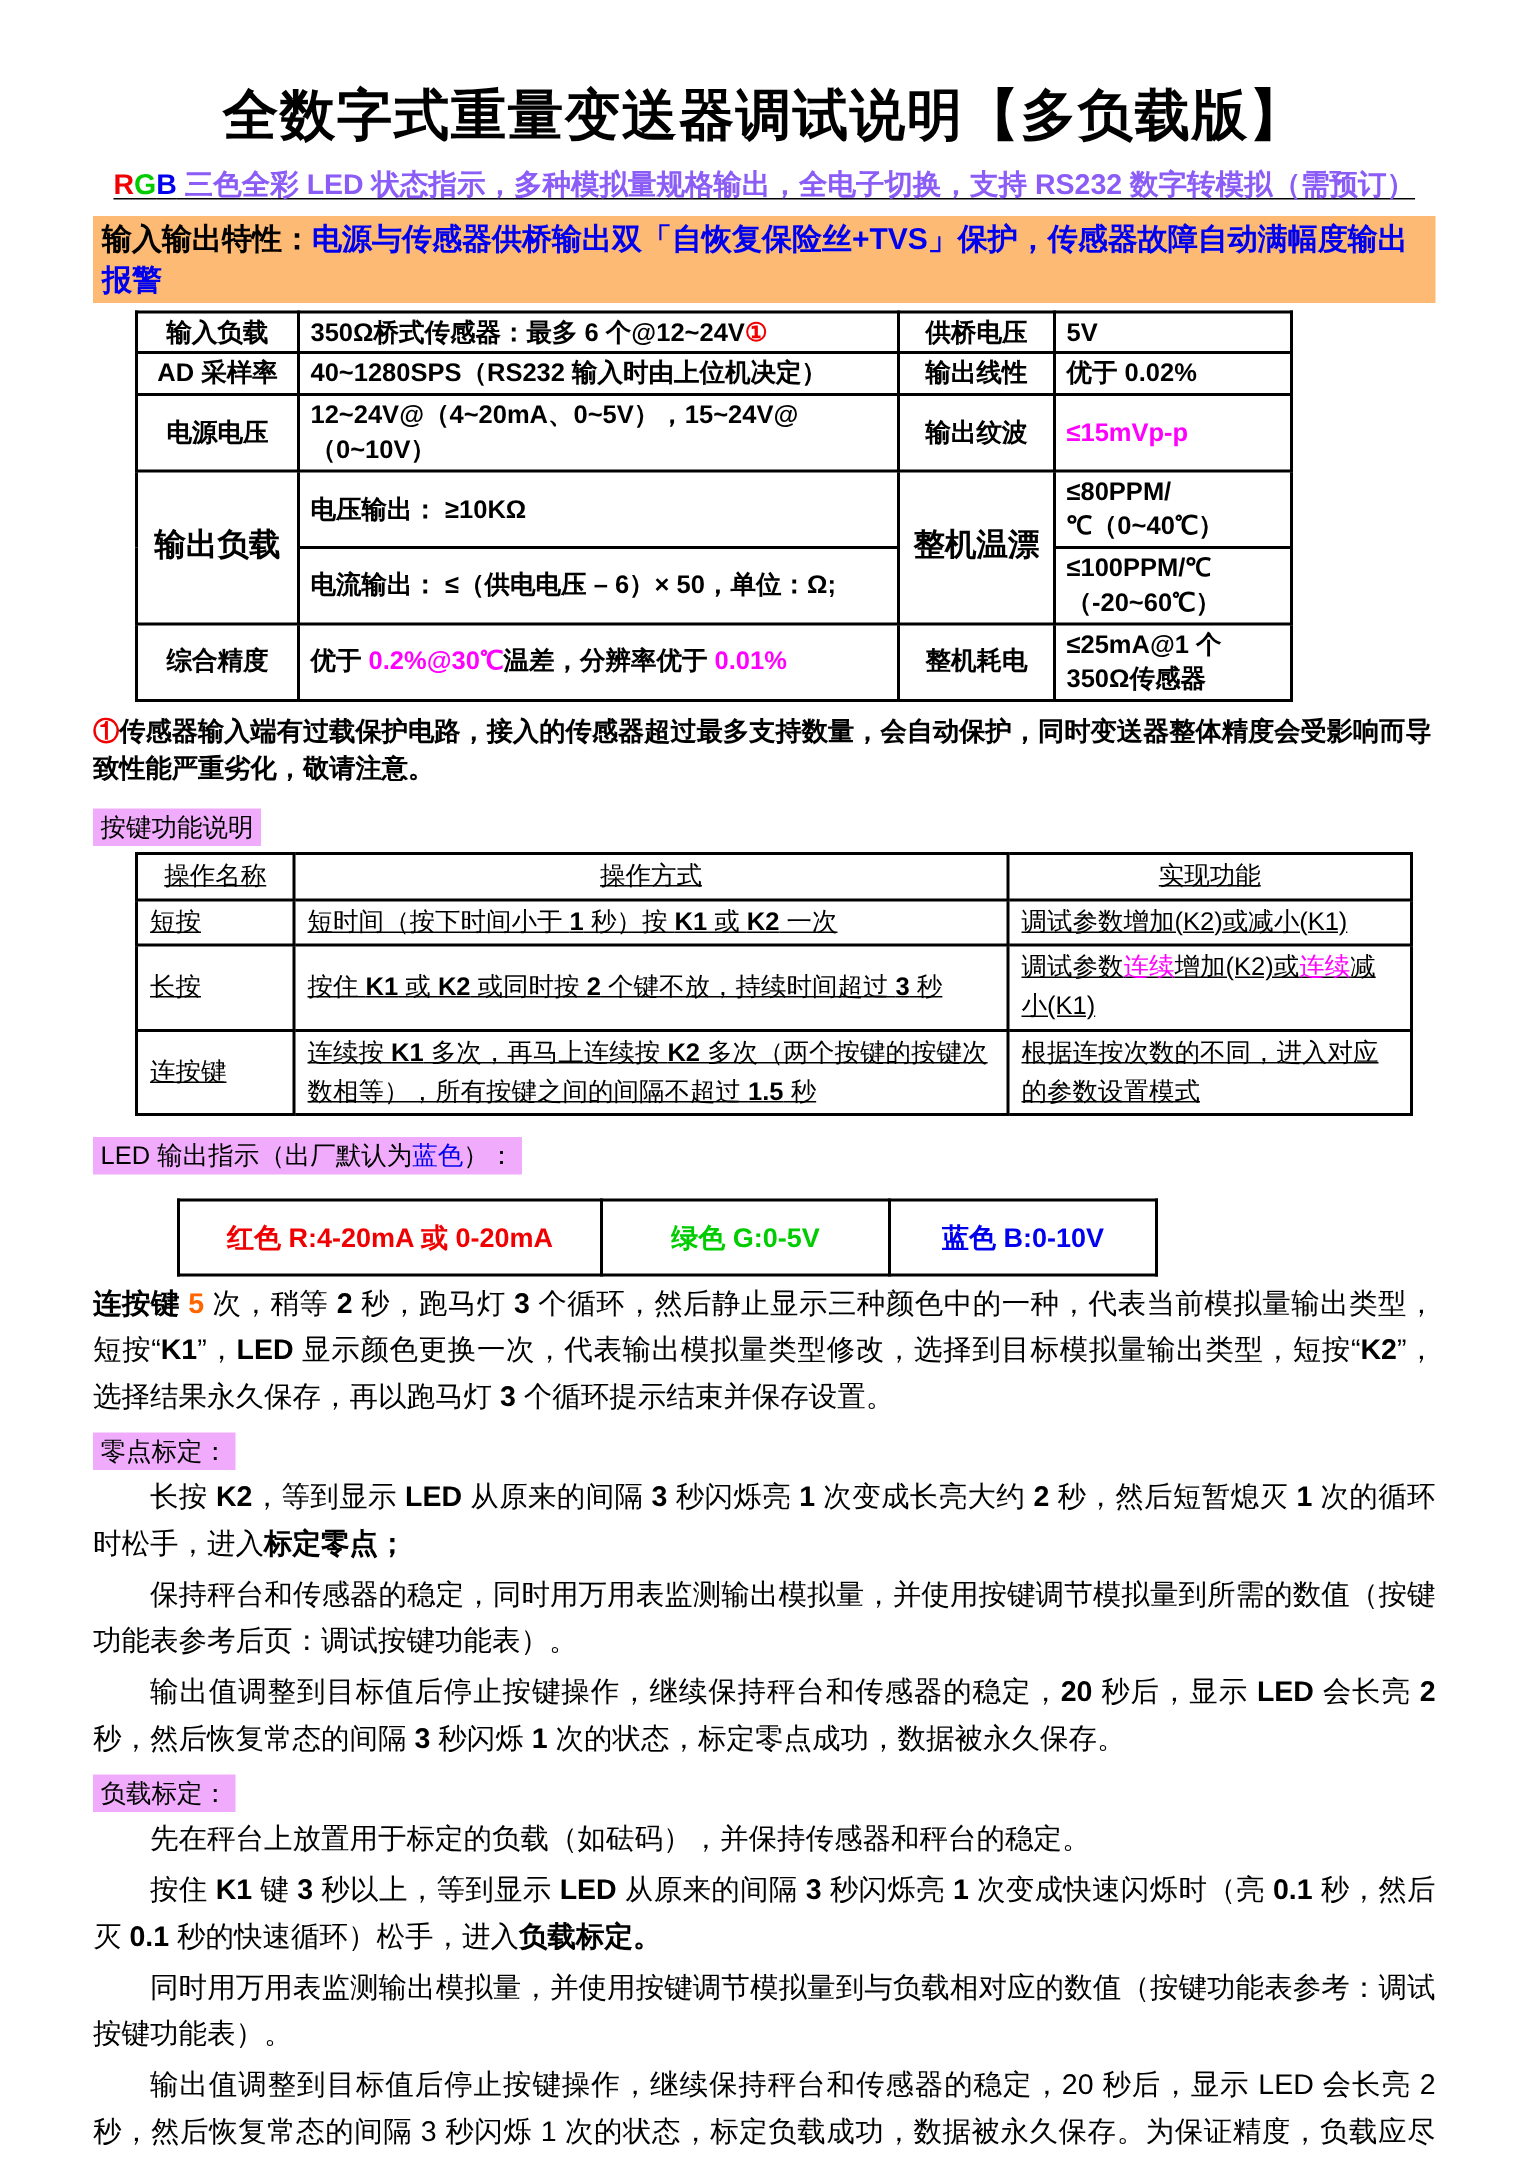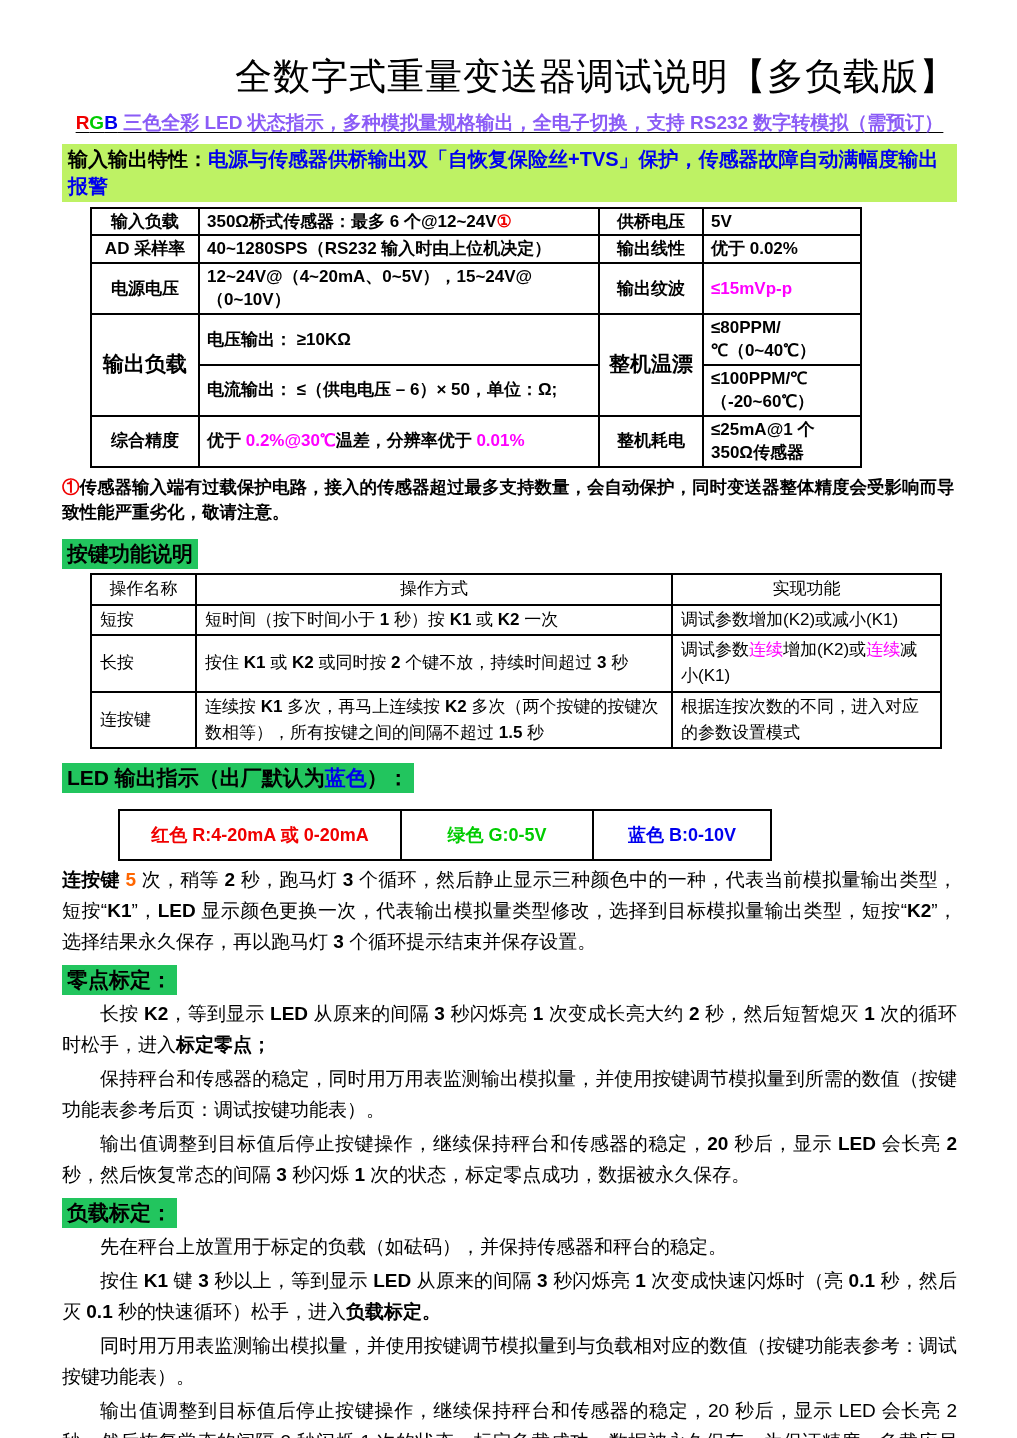--- a/index.html
+++ b/index.html
@@ -1,42 +1,42 @@
 <!DOCTYPE html>
 <html><head>
 <meta charset="utf-8">
 <style>
   html,body{margin:0;padding:0;background:#fff;}
   body{width:1017px;font-family:"Liberation Sans",sans-serif;color:#000;}
   .page{padding:52px 60px 26px 62px;}
 
-  .title{text-align:right;font-weight:normal;font-size:37px;letter-spacing:1px;}
+  .title{text-align:center;font-weight:bold;font-size:37px;letter-spacing:1px;}
   .subtitle{text-align:center;font-weight:bold;font-size:19px;margin-top:8px;
             text-decoration:underline;text-underline-offset:3px;}
   .subtitle span{color:#8b5cf6;}
-  .band{background:#bef264;font-weight:bold;font-size:20px;padding:2px 6px;margin-top:8px;}
+  .band{background:#fdba74;font-weight:bold;font-size:20px;padding:2px 6px;margin-top:8px;}
 
   .red{color:#F00000!important;}
   .grn{color:#00CC00!important;}
   .blu{color:#0000EE!important;}
   .mag{color:#FF00FF!important;}
   .org{color:#FF6600!important;}
   .b{font-weight:bold;}
 
   table.spec{border-collapse:collapse;margin:5px 0 0 28px;width:772px;font-size:17px;table-layout:fixed;}
   .spec td{border:2px solid #000;padding:1px 7px;font-weight:bold;line-height:1.38;overflow:hidden;}
   .spec td.lab{text-align:center;}
   .spec td.big{font-size:21px;}
 
   .note{font-weight:bold;font-size:17.5px;line-height:1.45;margin:7px 0 0 0;}
 
-  .ghead{display:table;background:#22c55e;font-weight:bold;font-size:21px;padding:1px 5px;margin:14px 0 0 0;}
+  .ghead{display:table;background:#f0abfc;font-weight:normal;font-size:17px;padding:1px 5px;margin:14px 0 0 0;}
   .tight{margin-top:8px;}
 
-  table.keys{border-collapse:collapse;margin:4px 0 0 28px;width:852px;font-size:17px;table-layout:fixed;}
+  table.keys{border-collapse:collapse;margin:4px 0 0 28px;width:852px;font-size:17px;table-layout:fixed;text-decoration:underline;}
   .keys th,.keys td{border:2px solid #000;padding:1px 8px;line-height:1.55;font-weight:normal;}
   .keys th{text-align:center;}
   .keys td.c{text-align:left;}
 
   table.ledt{border-collapse:collapse;margin:16px 0 0 56px;font-size:18px;font-weight:bold;table-layout:fixed;padding-left:38px;}
   .ledt td{border:2px solid #000;text-align:center;height:46px;}
 
   .body{font-size:19px;line-height:31px;margin:3px 0 0 0;text-indent:2em;text-align:justify;}
   .nofirst{text-indent:0;}
 </style>

